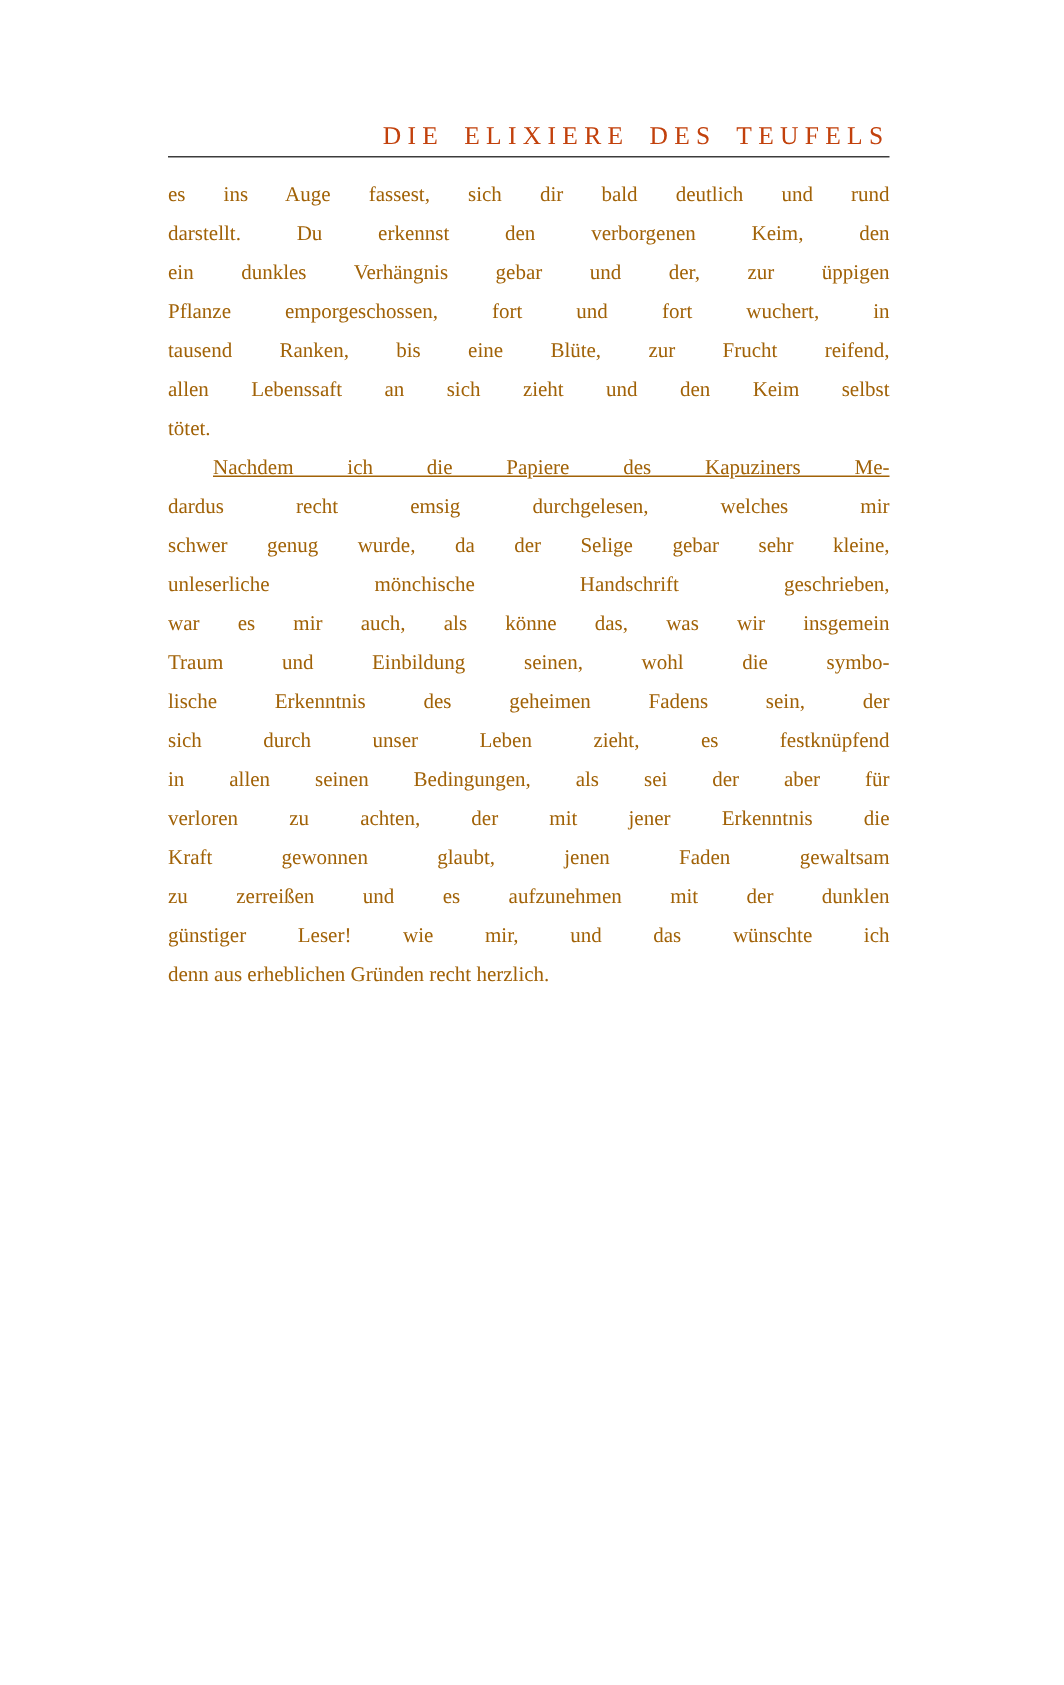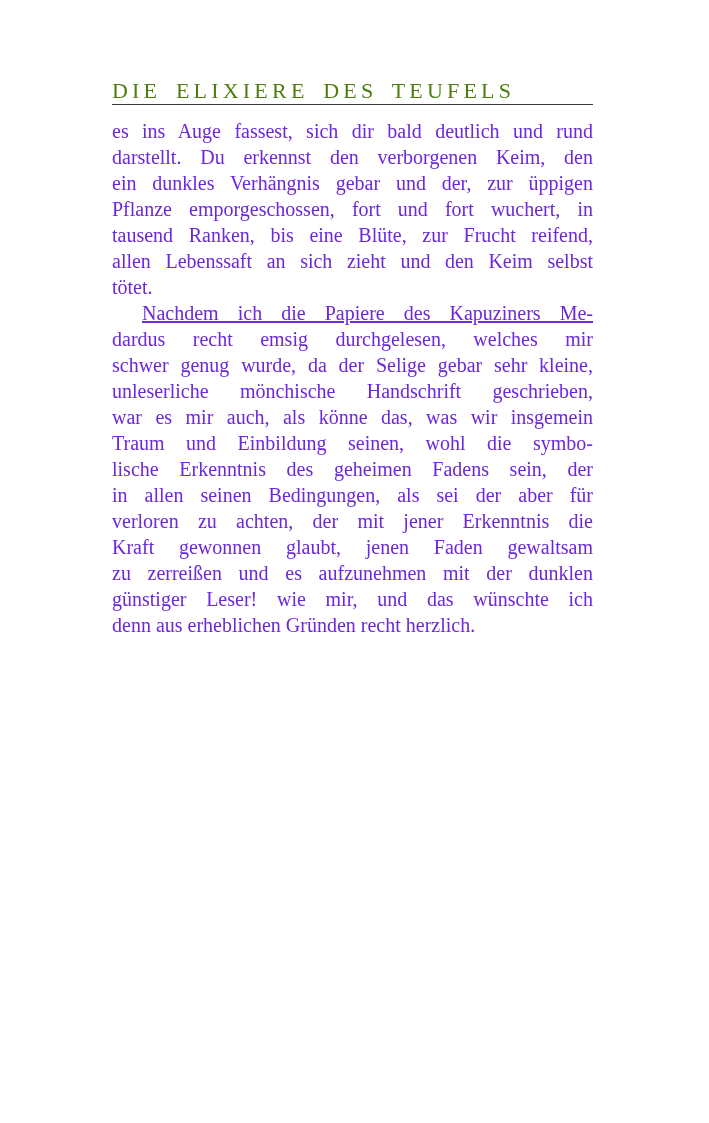--- a/index.html
+++ b/index.html
@@ -13,44 +13,44 @@
     height: 1123px;
     background: #ffffff;
     overflow: hidden;
     font-family: "Liberation Serif", "DejaVu Serif", serif;
   }
   .running-header {
     position: absolute;
     top: 81px;
     left: 112px;
     width: 481px;
-    text-align: left;
-    font-size: 22px;
+    text-align: right;
+    font-size: 17px;
     line-height: 20px;
     letter-spacing: 4.2px;
     word-spacing: 5px;
-    color: #4d7c0f;
+    color: #c2410c;
     white-space: nowrap;
   }
   .header-rule {
     position: absolute;
     top: 104px;
     left: 112px;
     width: 481px;
     height: 0;
     border-top: 1.6px solid #3c3c3c;
   }
   .text-block {
     position: absolute;
     top: 118px;
     left: 112px;
     width: 481px;
-    font-size: 20px;
+    font-size: 14px;
     line-height: 26px;
-    color: #6d28d9;
+    color: #a16207;
   }
   .paragraph {
     margin: 0;
     padding: 0;
   }
   .line {
     height: 26px;
     overflow: visible;
     text-align: justify;
     text-align-last: justify;
@@ -81,20 +81,21 @@
         <div class="line last">tötet.</div>
       </div>
       <div class="paragraph">
         <div class="line indent">Nachdem ich die Papiere des Kapuziners Me-</div>
         <div class="line">dardus recht emsig durchgelesen, welches mir</div>
         <div class="line">schwer genug wurde, da der Selige gebar sehr kleine,</div>
         <div class="line">unleserliche mönchische Handschrift geschrieben,</div>
         <div class="line">war es mir auch, als könne das, was wir insgemein</div>
         <div class="line">Traum und Einbildung seinen, wohl die symbo-</div>
         <div class="line">lische Erkenntnis des geheimen Fadens sein, der</div>
+        <div class="line">sich durch unser Leben zieht, es festknüpfend</div>
         <div class="line">in allen seinen Bedingungen, als sei der aber für</div>
         <div class="line">verloren zu achten, der mit jener Erkenntnis die</div>
         <div class="line">Kraft gewonnen glaubt, jenen Faden gewaltsam</div>
         <div class="line">zu zerreißen und es aufzunehmen mit der dunklen</div>
         <div class="line">günstiger Leser! wie mir, und das wünschte ich</div>
         <div class="line last">denn aus erheblichen Gründen recht herzlich.</div>
       </div>
     </div>
 </div>
 

